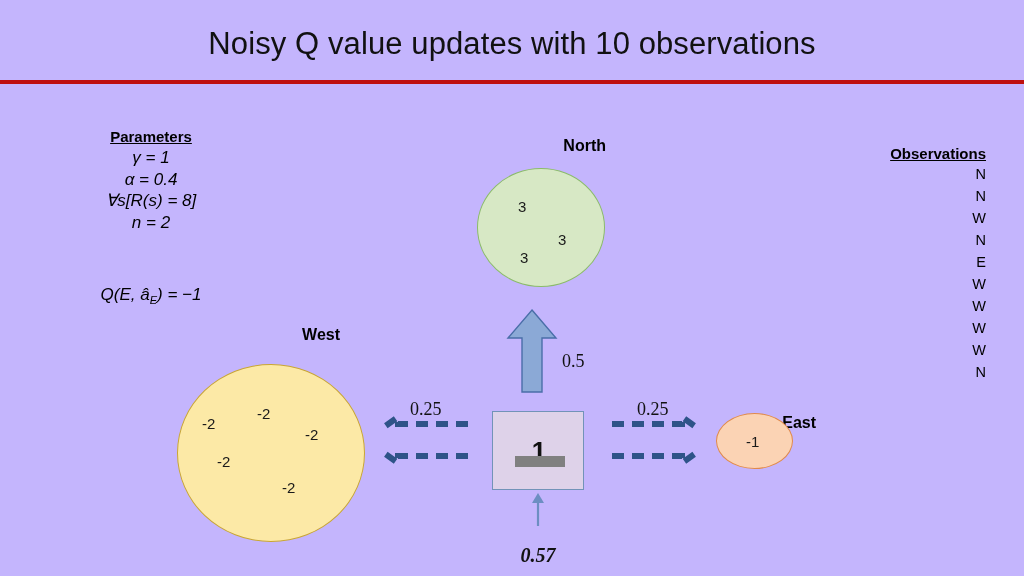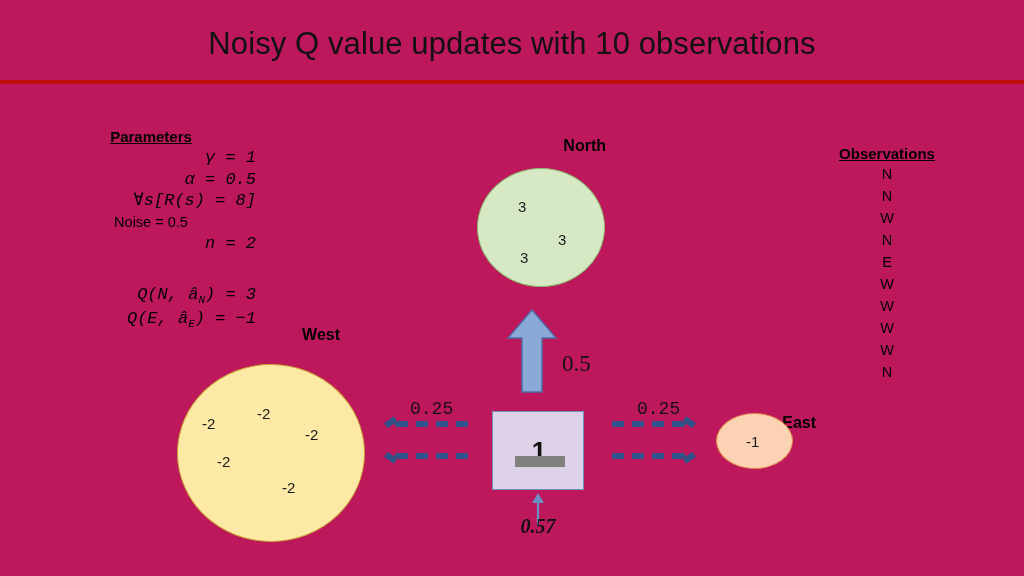--- a/index.html
+++ b/index.html
@@ -2,21 +2,21 @@
 <html><head>
 <meta charset="utf-8">
 <style>
   * { box-sizing: border-box; margin: 0; padding: 0; }
   html, body {
     width: 1024px; height: 576px;
     background: #ffffff;
     font-family: "Liberation Sans", sans-serif;
     overflow: hidden;
   }
-  #slide { position: relative; width: 1024px; height: 576px; background: #be185d; }
+  #slide { position: relative; width: 1024px; height: 576px; background: #c4b5fd; }
 
   
   .slide-title {
     position: absolute; left: 0; top: 26px; width: 1024px;
     text-align: center;
     font-size: 31px; font-weight: 400; color: #111;
     letter-spacing: 0.1px;
     white-space: nowrap;
   }
   .title-rule {
@@ -27,43 +27,42 @@
   
   .params {
     position: absolute; left: 46px; top: 128px; width: 210px;
     text-align: center; color: #000;
   }
   .params-head {
     font-size: 15px; font-weight: bold; text-decoration: underline;
     margin-bottom: 2px;
   }
   .math {
-    font-family: Liberation Mono, monospace;
+    font-family: Liberation Sans, sans-serif;
     font-style: italic;
     font-size: 17px;
     line-height: 1.27;
     white-space: nowrap;
-    text-align: right;
   }
   .params-line { line-height: 1.27; }
   .noise-line {
     font-family: "Liberation Sans", sans-serif;
     font-style: normal; font-size: 14.5px; line-height: 1.45;
   }
   .qvals {
     position: absolute; left: 46px; top: 284px; width: 210px;
     text-align: center;
   }
   .qvals .math { font-size: 17px; line-height: 1.33; }
   sub.hat { font-size: 11px; font-style: italic; }
 
   
   .obs {
-    position: absolute; left: 812px; top: 145px; width: 150px;
-    text-align: center;
+    position: absolute; left: 836px; top: 145px; width: 150px;
+    text-align: right;
   }
   .obs-head {
     font-size: 15px; font-weight: bold; text-decoration: underline;
     margin-bottom: 1px;
   }
   .obs-list { font-size: 14.5px; line-height: 1.52; color: #000; }
 
   
   .node-label {
     position: absolute; font-size: 16px; font-weight: bold; color: #000;
@@ -109,38 +108,38 @@
     position: absolute; left: 22px; top: 44px; width: 50px; height: 11px;
     background: #808080;
   }
 
   
   #up-arrow {
     position: absolute; left: 506px; top: 308px; width: 52px; height: 86px;
   }
   #up-arrow-label {
     position: absolute; left: 562px; top: 351px;
-    font-family: "Liberation Serif", serif; font-size: 23px; color: #111;
+    font-family: "Liberation Serif", serif; font-size: 18px; color: #111;
   }
 
   
   .dash-arrow { position: absolute; }
   #arrow-left  { left: 378px; top: 416px; width: 92px; height: 48px; }
   #arrow-right { left: 610px; top: 416px; width: 92px; height: 48px; }
   .dash-label {
-    position: absolute; font-family: Liberation Mono, monospace;
+    position: absolute; font-family: Liberation Serif, serif;
     font-size: 18px; color: #111; white-space: nowrap;
   }
   #label-left-dash  { left: 410px; top: 399px; }
   #label-right-dash { left: 637px; top: 399px; }
 
   
   #bottom-arrow { position: absolute; left: 528px; top: 492px; width: 20px; height: 34px; }
   #bottom-label {
-    position: absolute; left: 478px; top: 515px; width: 120px;
+    position: absolute; left: 478px; top: 544px; width: 120px;
     text-align: center;
     font-family: "Liberation Serif", serif; font-style: italic;
     font-size: 20px; font-weight: bold; color: #111;
   }
 </style>
 </head>
 <body>
 
 <div id="slide">
 
@@ -148,34 +147,30 @@
   <div class="title-rule"></div>
 
   <div class="params">
     <div class="params-head">Parameters</div>
     <div class="math params-line">
       <span>γ</span>
       <span>= 1</span>
     </div>
     <div class="math params-line">
       <span>α</span>
-      <span>= 0.5</span>
+      <span>= 0.4</span>
     </div>
     <div class="math params-line">∀s[R(s) = 8]</div>
-    <div class="noise-line">Noise = 0.5</div>
     <div class="math params-line">
       <span>n</span>
       <span>= 2</span>
     </div>
   </div>
 
   <div class="qvals">
-    <div class="math">
-      <span>Q(N, â</span><sub class="hat">N</sub><span>) = 3</span>
-    </div>
     <div class="math">
       <span>Q(E, â</span><sub class="hat">E</sub><span>) = −1</span>
     </div>
   </div>
 
   <div class="obs">
     <div class="obs-head">Observations</div>
     <div class="obs-list">
       <div>N</div>
       <div>N</div>

